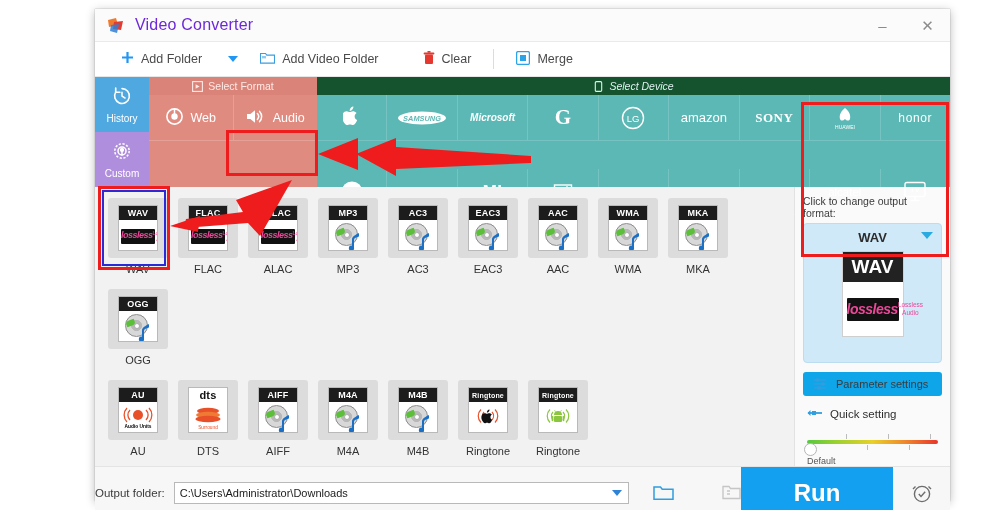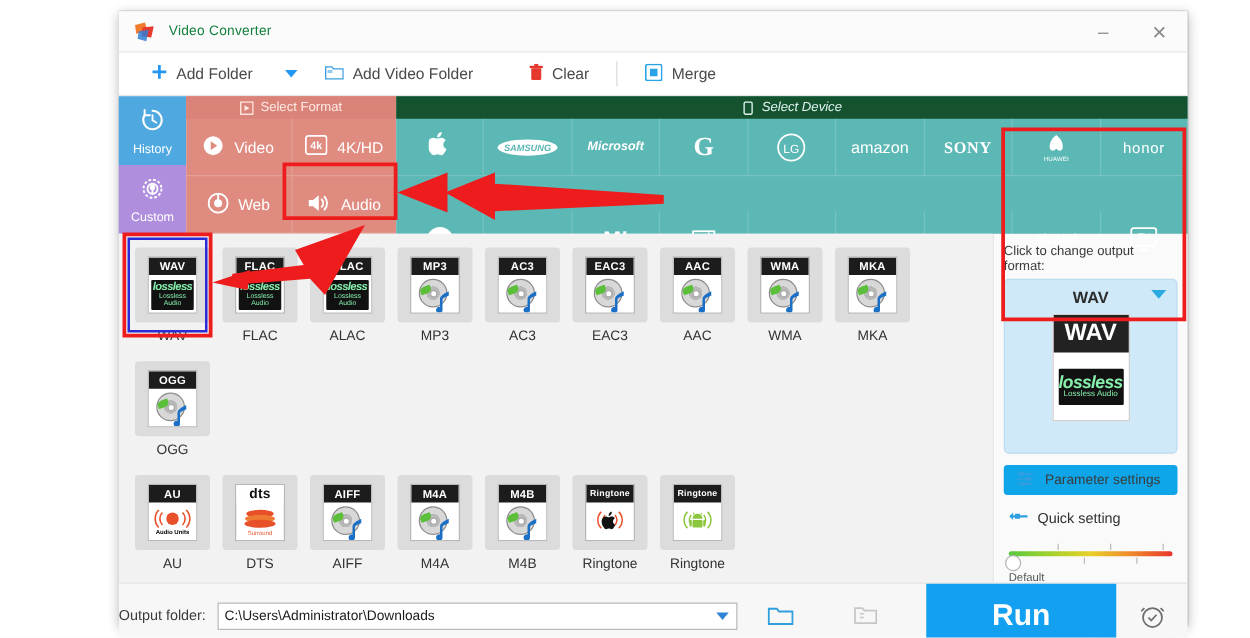--- a/index.html
+++ b/index.html
@@ -15,21 +15,21 @@
   .window {
     position: absolute; left: 95px; top: 9px; width: 855px; height: 492px;
     background: #f4f4f4;
     box-shadow: 0 2px 9px rgba(0,0,0,.28), 0 0 1px rgba(0,0,0,.4);
   }
   .titlebar {
     height: 33px; background: #fbfbfb; border-bottom: 1px solid #eaeaea;
     display: flex; align-items: center; position: relative;
   }
   .app-logo { margin-left: 11px; width: 19px; height: 19px; position: relative; }
-  .app-title { margin-left: 10px; font-size: 11px; color: #15803d; letter-spacing: .2px; }
+  .app-title { margin-left: 10px; font-size: 16px; color: #6d28d9; letter-spacing: .2px; }
   .wbtns { position: absolute; right: 0; top: 0; height: 33px; display: flex; }
   .wbtn { width: 45px; height: 33px; display: flex; align-items: center; justify-content: center;
           color: #8b8b8b; font-size: 15px; }
 
   
   .toolbar {
     height: 35px; background: #fff; border-bottom: 1px solid #e6e6e6;
     display: flex; align-items: center; padding-left: 26px; gap: 0;
   }
   .tb-item { display: flex; align-items: center; height: 35px; font-size: 12.5px; color: #4a4a4a; cursor: default; }
@@ -91,22 +91,22 @@
   .tile.selected .tile-box { background: #dcdcdc; }
 
   
   .fico { width: 40px; height: 46px; background: #fff; border: 1px solid #b9b9b9; position: relative; overflow: hidden; }
   .fico .cap {
     height: 14px; background: #1c1c1c; color: #fff; font-size: 9px; font-weight: bold;
     display: flex; align-items: center; justify-content: center; letter-spacing: .2px;
   }
   .fico .body { height: 32px; display: flex; align-items: center; justify-content: center; position: relative; }
   .lossless-badge {
-    background: #111; color: #86efac; width: 34px; padding: 1px 0 2px;
-    display: flex; flex-direction: column; align-items: center; border-radius: 1px; justify-content: space-between;
+    background: #111; color: #ec4899; width: 34px; padding: 1px 0 2px;
+    display: flex; flex-direction: row; align-items: center; border-radius: 1px; justify-content: space-between;
   }
   .lossless-badge .big { font-size: 9px; font-weight: bold; font-style: italic; line-height: 9px; letter-spacing: -.5px; }
   .lossless-badge .sm { font-size: 5.5px; line-height: 6px; text-align: center; }
 
   .cd { width: 26px; height: 26px; position: relative; }
   .cd .disc {
     position: absolute; left: 0; top: 0; width: 23px; height: 23px; border-radius: 50%;
     background: radial-gradient(circle at 50% 50%, #fff 0 14%, #b8b8b8 15% 36%, #d8d8d8 37% 72%, #9a9a9a 73% 100%);
     border: 1px solid #8d8d8d;
   }
@@ -162,21 +162,21 @@
     flex: 1; height: 22px; border: 1px solid #dcdcdc; border-radius: 3px; background: #fff;
     display: flex; align-items: center; justify-content: center; gap: 5px; font-size: 10px;
   }
   .chip-nvidia { color: #c6c6c6; }
   .chip-intel { color: #1462a8; }
 
   
   .bottombar { height: 52px; background: #f7f7f7; border-top: 1px solid #e4e4e4; display: flex; align-items: center; position: relative; }
   .out-label { font-size: 11.5px; color: #3b3b3b; }
   .out-input {
-    margin-left: 9px; width: 416px; height: 22px; background: #fff; border: 1px solid #b9b9b9;
+    margin-left: 9px; width: 455px; height: 22px; background: #fff; border: 1px solid #b9b9b9;
     display: flex; align-items: center; position: relative; font-size: 11px; color: #1b1b1b; padding-left: 5px;
   }
   .out-input .arrow {
     position: absolute; right: 6px; width: 0; height: 0;
     border-left: 5px solid transparent; border-right: 5px solid transparent; border-top: 6px solid #2f83d6;
   }
   .folder-btn { margin-left: 22px; width: 26px; height: 26px; display: flex; align-items: center; justify-content: center; }
   .hist-btn { margin-left: 42px; width: 26px; height: 26px; display: flex; align-items: center; justify-content: center; opacity: .45; }
   .run-btn {
     position: absolute; right: 57px; top: 0; width: 152px; height: 51px; background: #14a0f0;
@@ -287,40 +287,20 @@
               <rect x=".6" y=".6" width="9.8" height="9.8" fill="none" stroke="#ffe9e5" stroke-width="1.1"></rect>
               <path d="M3.6 3.2 l4 2.3 l-4 2.3 Z" fill="#ffe9e5"></path>
             </svg>
           <span>Select Format</span>
         </div>
         <div class="fmt-rows">
           <div class="fmt-row">
             <div class="fmt-cell">
               <span>
                 <svg width="17" height="17" viewBox="0 0 17 17">
-                    <circle cx="8.5" cy="8.5" r="7.6" fill="#fff"></circle>
-                    <path d="M6.6 5 l5.2 3.5 l-5.2 3.5 Z" fill="#e08b80"></path>
-                  </svg>
-              </span>
-              <span>Video</span>
-            </div>
-            <div class="fmt-cell">
-              <span>
-                <svg width="18" height="16" viewBox="0 0 18 16">
-                    <rect x=".7" y=".7" width="16.6" height="14.6" rx="2" fill="none" stroke="#fff" stroke-width="1.4"></rect>
-                    <text x="9" y="11.4" font-size="8.5" fill="#fff" text-anchor="middle" font-family="Liberation Sans" font-weight="bold">4k</text>
-                  </svg>
-              </span>
-              <span>4K/HD</span>
-            </div>
-          </div>
-          <div class="fmt-row">
-            <div class="fmt-cell">
-              <span>
-                <svg width="17" height="17" viewBox="0 0 17 17">
                     <circle cx="8.5" cy="8.5" r="7.6" fill="none" stroke="#fff" stroke-width="1.6"></circle>
                     <circle cx="8.5" cy="8.5" r="3.2" fill="#fff"></circle>
                     <path d="M8.5 1 v5" stroke="#fff" stroke-width="1.5"></path>
                   </svg>
               </span>
               <span>Web</span>
             </div>
             <div class="fmt-cell">
               <span>
                 <svg width="19" height="17" viewBox="0 0 19 17">

